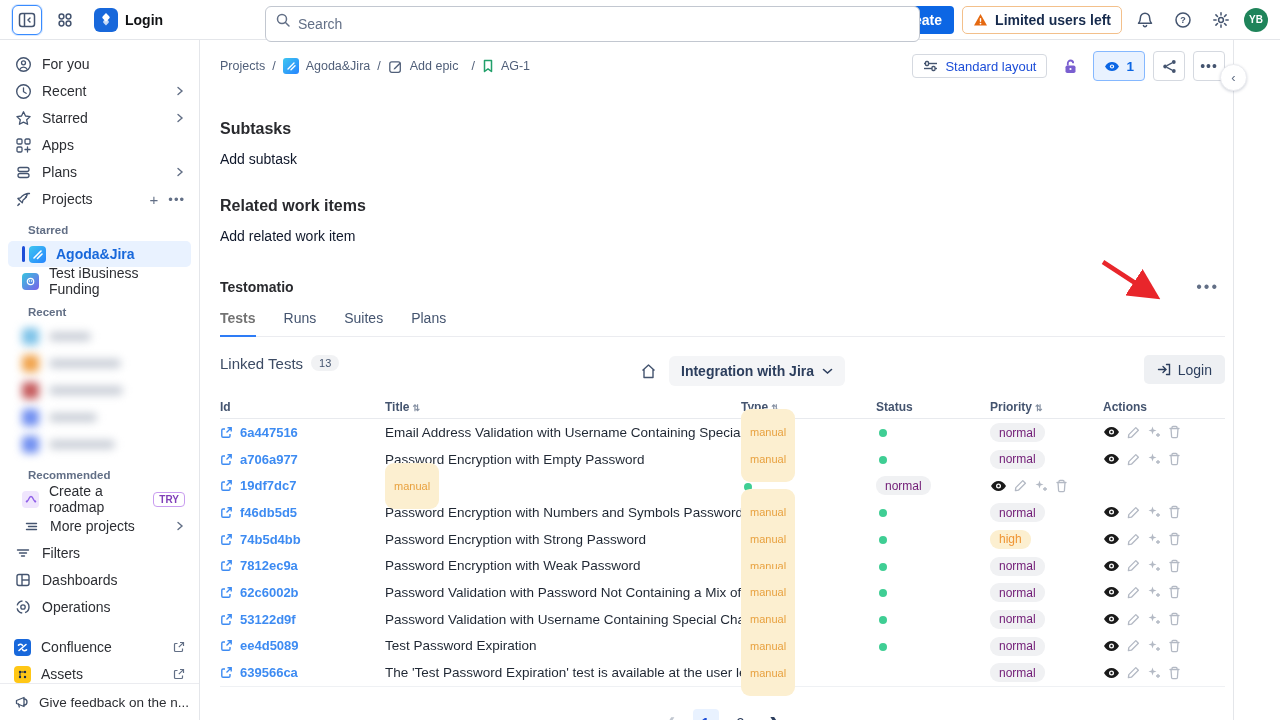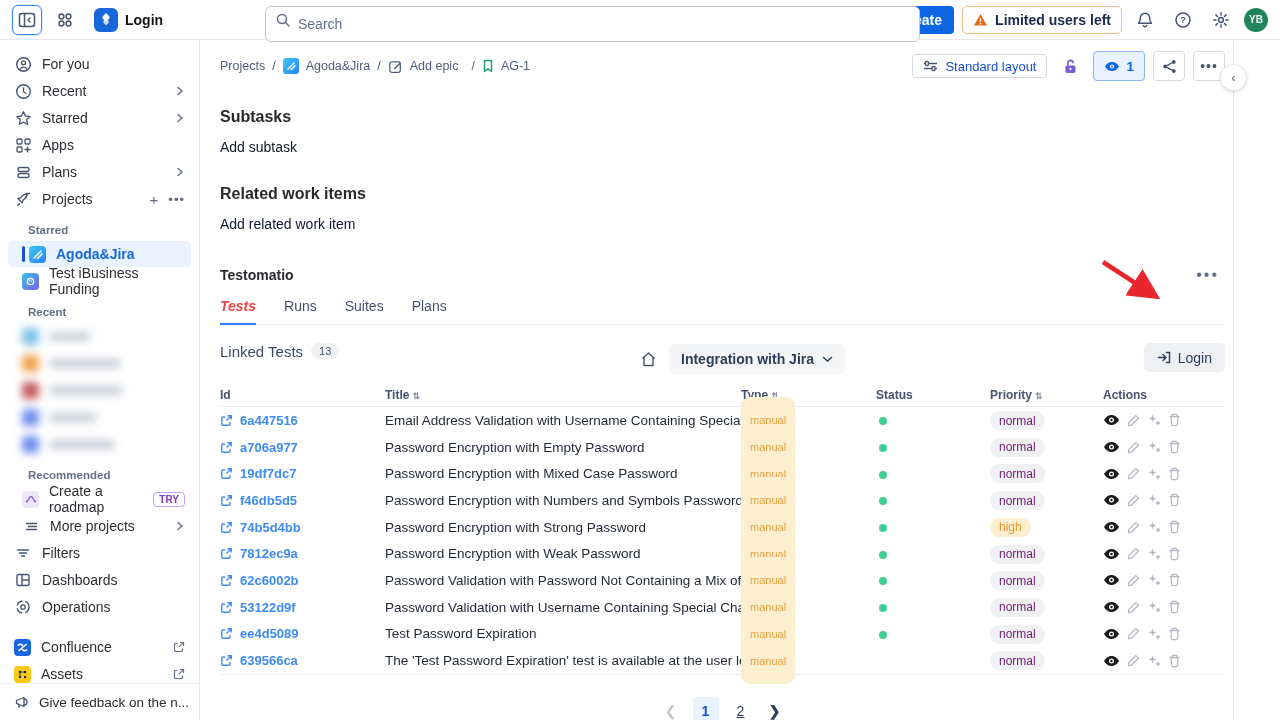--- a/index.html
+++ b/index.html
@@ -54,28 +54,28 @@
   .crumb-ico { width:16px; height:16px; border-radius:3px; display:inline-flex; align-items:center; justify-content:center; }
   .hdr-actions { margin-left:auto; display:flex; align-items:center; gap:8px; }
   .hdr-btn { display:flex; align-items:center; gap:7px; height:24px; padding:0 10px; background:#fff; border:1px solid #D5D9E0; border-radius:4px; font-size:13px; color:#1d4ed8; cursor:pointer; font-family:inherit; }
   .hdr-icon-only { border:none; padding:0 4px; }
   .watch-pill { display:flex; align-items:center; gap:6px; height:30px; padding:0 10px; background:#E9F2FF; border:1px solid #85B8FF; border-radius:4px; color:#0C66E4; font-size:13.5px; font-weight:bold; cursor:pointer; }
   .box-btn { width:32px; height:30px; display:flex; align-items:center; justify-content:center; border:1px solid #D5D9E0; border-radius:4px; background:#fff; cursor:pointer; color:#44546F; }
 
   
   .h-section { font-size:16px; font-weight:bold; color:#292A2E; }
   .subtle { font-size:14px; color:#0f172a; margin-top:13px; cursor:pointer; }
-  .subtasks-h { margin-top:22px; }
+  .subtasks-h { margin-top:34px; }
   .related-h { margin-top:30px; }
   .testomatio-row { margin-top:34px; display:flex; align-items:center; }
   .testomatio-title { font-size:14px; font-weight:bold; color:#292A2E; }
   .testomatio-more { margin-left:auto; color:#626F86; font-size:16px; letter-spacing:2px; cursor:pointer; padding-right:6px; }
   .tabs { margin-top:14px; display:flex; gap:28px; border-bottom:1px solid #EBECF0; }
   .tab { font-size:14px; color:#44546F; padding-bottom:9px; cursor:pointer; border-bottom:2px solid transparent; margin-bottom:-1px; }
-  .tab.active { color:#ef4444; border-bottom-color:#2E7CF6; font-weight:bold;font-style:italic; }
+  .tab.active { color:#737373; border-bottom-color:#2E7CF6; font-weight:bold; }
 
   
   .tests-toolbar { position:relative; margin-top:18px; height:32px; display:flex; align-items:flex-start; }
   .lt-title { font-size:15px; color:#3C4B64; }
   .lt-badge { display:inline-block; margin-left:8px; background:#F1F2F4; border-radius:9px; padding:2px 8px; font-size:11px; font-weight:normal; color:#44546F; }
   .collection-group { position:absolute; left:420px; top:1px; display:flex; align-items:center; gap:12px; }
   .dropdown-btn { display:flex; align-items:center; gap:8px; height:30px; padding:0 12px; background:#F4F5F7; border:none; border-radius:6px; font-size:14px; font-weight:bold; color:#2C3E5D; cursor:pointer; font-family:inherit; }
   .login-btn { margin-left:auto; display:flex; align-items:center; gap:7px; height:29px; padding:0 13px; background:#EEF0F3; border:none; border-radius:5px; font-size:14px; color:#2C3E5D; cursor:pointer; font-family:inherit; }
 
   
@@ -638,21 +638,20 @@
   <div class="trow">
     <div class="cell cell-id">
       <span>
                   <svg width="13" height="13" viewBox="0 0 13 13">
                     <path d="M5 3H3a1.2 1.2 0 00-1.2 1.2V10A1.2 1.2 0 003 11.2h5.8A1.2 1.2 0 0010 10V8" fill="none" stroke="#3D8BF2" stroke-width="1.4"></path>
                     <path d="M7.5 1.8h3.7v3.7M11 2L6.5 6.5" fill="none" stroke="#3D8BF2" stroke-width="1.4"></path>
                   </svg>
                 </span>
       <a class="id-link">19df7dc7</a>
     </div>
-    <div class="cell cell-title">Password Encryption with Mixed Case Password</div>
     <div class="cell"><span class="type-badge">manual</span></div>
     <div class="cell"><span class="status-dot"></span></div>
     <div class="cell"><span class="priority-pill normal">normal</span></div>
     <div class="cell cell-actions">
       <span class="act">
                   <svg width="17" height="12" viewBox="0 0 17 12">
                     <path d="M1 6C3 2.5 5.5 1 8.5 1S14 2.5 16 6c-2 3.5-4.5 5-7.5 5S3 9.5 1 6z" fill="#1A1A1A"></path>
                     <circle cx="8.5" cy="6" r="2.5" fill="#fff"></circle>
                     <circle cx="8.5" cy="6" r="1.2" fill="#1A1A1A"></circle>
                   </svg>

